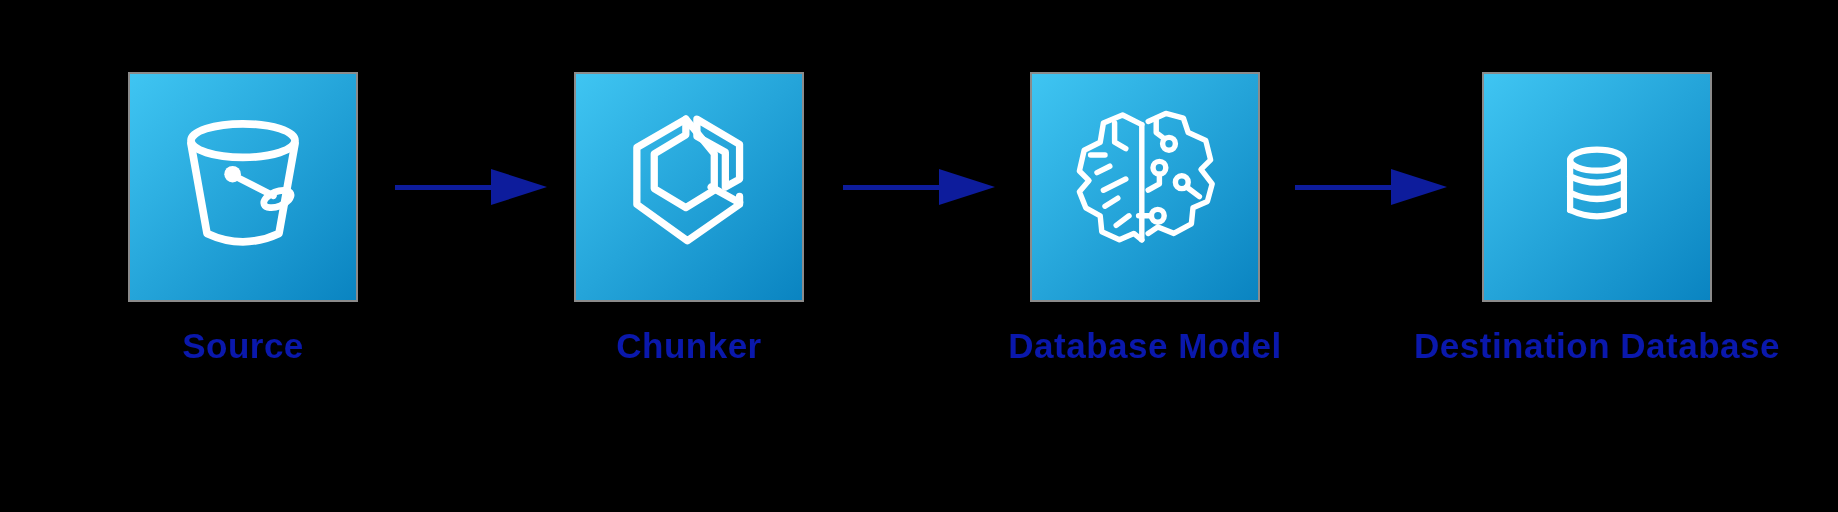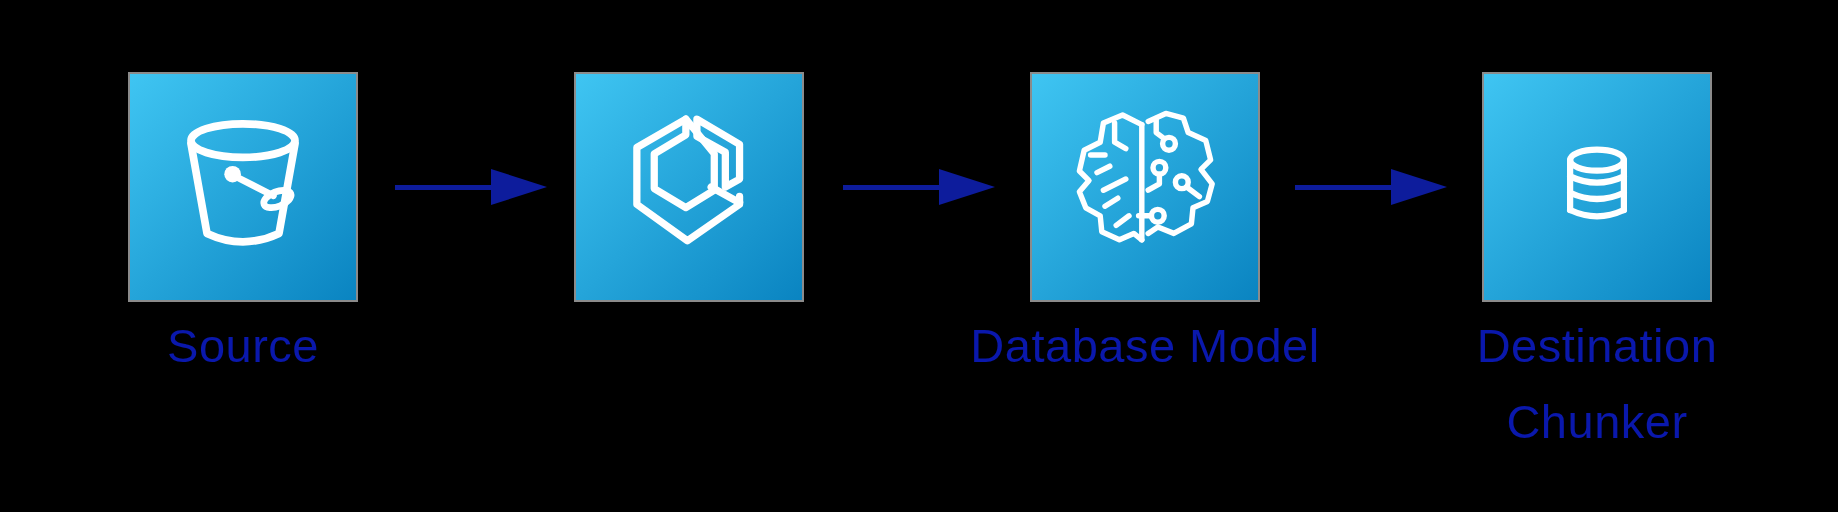--- a/index.html
+++ b/index.html
@@ -29,22 +29,22 @@
   .tile svg{display:block;}
   .icon-stroke{
     fill:none;stroke:var(--icon-stroke);
     stroke-linecap:round;stroke-linejoin:round;
   }
   .node-label{
     position:absolute;top:308px;
     width:400px;
     text-align:center;
     color:var(--label);
-    font-size:47px;
-    font-weight:400;
+    font-size:35px;
+    font-weight:700;
     line-height:76px;
     letter-spacing:0.5px;
   }
   .arrow{
     position:absolute;top:169px;
     height:36px;
     display:flex;align-items:center;
   }
   .arrow-line{width:96px;height:5px;background:var(--arrow);}
   .arrow-head{
@@ -76,20 +76,21 @@
   </div>
 
   <div class="tile" style="left:574px;">
     <svg width="158" height="158" viewBox="0 0 100 100">
       <path class="icon-stroke" d="M48,7 L17,25 L17,61 L49,84 L82,61 L82,56" stroke-width="4.6"></path>
       <path class="icon-stroke" d="M55,7 L82,23 L82,45 L73,50 L73,28 L55,18 Z" stroke-width="4.6"></path>
       <path class="icon-stroke" d="M48,7 L48,17 L28,29 L28,51 L48,63 L66,52 L66,29 Z" stroke-width="4.6"></path>
       <path class="icon-stroke" d="M64,50 L82,60" stroke-width="4.6"></path>
     </svg>
   </div>
+  <div class="node-label" style="left:489px;">Chunker</div>
 
   <div class="arrow" style="left:843px;">
     <div class="arrow-line"></div>
     <div class="arrow-head"></div>
   </div>
 
   <div class="tile" style="left:1030px;">
     <svg width="180" height="160" viewBox="0 0 100 100">
 
       <path class="icon-stroke" d="M48,11 L36,5 L24,10 L22,22 L12,27 L9,40 L15,46 L9,53 L13,63 L22,68 L23,78 L34,83 L43,79 L48,83" stroke-width="3.4"></path>
@@ -125,15 +126,15 @@
   <div class="tile" style="left:1482px;">
     <svg width="96" height="100" viewBox="0 0 100 100">
       <ellipse class="icon-stroke" cx="50" cy="22" rx="28" ry="11" stroke-width="6.5"></ellipse>
       <path class="icon-stroke" d="M22,22 L22,74" stroke-width="6.5"></path>
       <path class="icon-stroke" d="M78,22 L78,74" stroke-width="6.5"></path>
       <path class="icon-stroke" d="M22,74 Q50,87 78,74" stroke-width="6.5"></path>
       <path class="icon-stroke" d="M22,39 Q50,52 78,39" stroke-width="6.5"></path>
       <path class="icon-stroke" d="M22,56 Q50,69 78,56" stroke-width="6.5"></path>
     </svg>
   </div>
-  <div class="node-label" style="left:1397px;">Destination Chunker</div>
+  <div class="node-label" style="left:1397px;">Destination Database</div>
 
 </div>
 
 </body></html>

